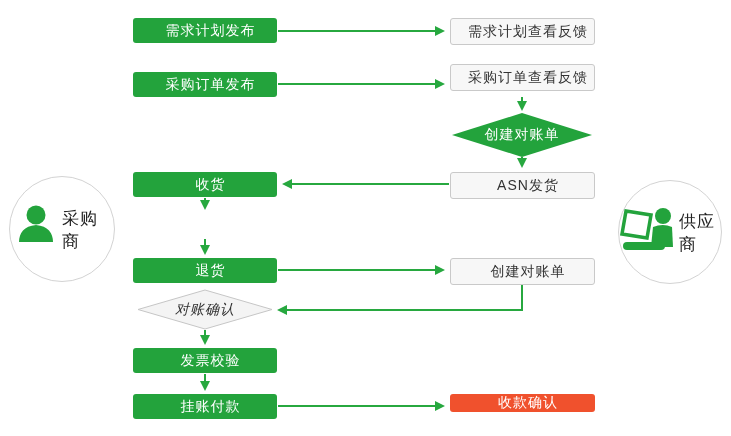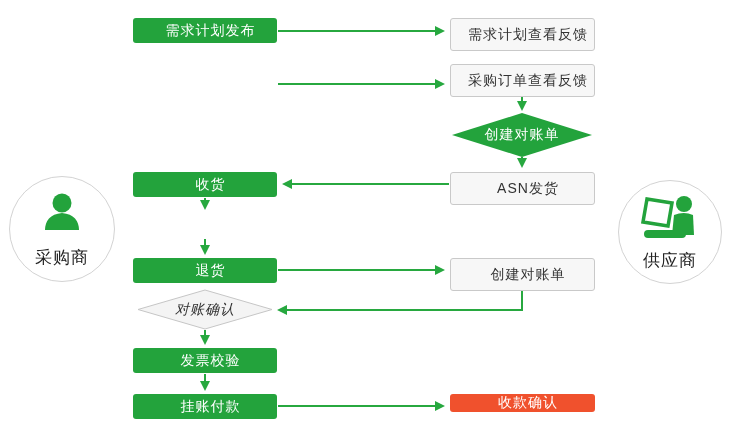--- a/index.html
+++ b/index.html
@@ -15,41 +15,41 @@
   .node {
     position:absolute; box-sizing:border-box;
     display:flex; align-items:center; justify-content:center;
     font-size:14px; letter-spacing:1px; white-space:nowrap;padding-left:11px;
   }
   .proc-green {
     width:144px; height:25px; background:var(--green,#23A33C);
     color:#ffffff; border-radius:3px;
   }
   .proc-white {
-    width:145px; height:33px; background:var(--box-bg,#F7F7F7);
+    width:145px; height:27px; background:var(--box-bg,#F7F7F7);
     border:1px solid var(--box-border,#C9C9C9);
     color:var(--text-dark,#333333); border-radius:3px;
   }
   .proc-red {
     width:145px; height:18px; background:var(--red,#F0512D);
     color:#ffffff; border-radius:3px;
   }
   .diamond { position:absolute; }
   .diamond svg { position:absolute; left:0; top:0; }
   .diamond .lbl {
     position:relative; width:100%; height:100%;
     display:flex; align-items:center; justify-content:center;
     font-size:14px; letter-spacing:1px;
   }
   .diamond-green .lbl { color:#ffffff; }
   .diamond-gray .lbl { color:var(--text-dark,#333333);font-style:italic; }
   .avatar {
     position:absolute; box-sizing:border-box; border-radius:50%;
     background:#ffffff; border:1px solid var(--circle-border,#D3D3D3);
-    display:flex; flex-direction:column; align-items:center; justify-content:center;
+    display:flex; flex-direction:row; align-items:center; justify-content:center;
   }
   .avatar .lbl {
     font-size:17px; color:#222222; letter-spacing:1px; margin-top:2px;
   }
 </style>
 </head>
 <body>
 
 <div class="canvas">
 
@@ -67,20 +67,21 @@
     <line x1="205" y1="198" x2="205" y2="208" marker-end="url(#ah)"></line>
     <line x1="205" y1="239" x2="205" y2="253" marker-end="url(#ah)"></line>
     <line x1="278" y1="270" x2="443" y2="270" marker-end="url(#ah)"></line>
     <polyline points="522,284 522,310 279,310" marker-end="url(#ah)"></polyline>
     <line x1="205" y1="330" x2="205" y2="343" marker-end="url(#ah)"></line>
     <line x1="205" y1="374" x2="205" y2="389" marker-end="url(#ah)"></line>
     <line x1="278" y1="406" x2="443" y2="406" marker-end="url(#ah)"></line>
   </svg>
 
   <div class="node proc-green" style="left:133px;top:18px">需求计划发布</div>
+  <div class="node proc-green" style="left:133px;top:72px">采购订单发布</div>
   <div class="node proc-green" style="left:133px;top:172px">收货</div>
   <div class="node proc-green" style="left:133px;top:258px">退货</div>
 
   <div class="diamond diamond-gray" style="left:137px;top:289px;width:136px;height:41px">
     <svg width="136" height="41" viewBox="0 0 136 41">
       <polygon points="68,1 135,20.5 68,40 1,20.5" fill="var(--diamond-bg,#F4F4F4)" stroke="var(--diamond-border,#C6C6C6)" stroke-width="1"></polygon>
     </svg>
     <div class="lbl">对账确认</div>
   </div>
 

